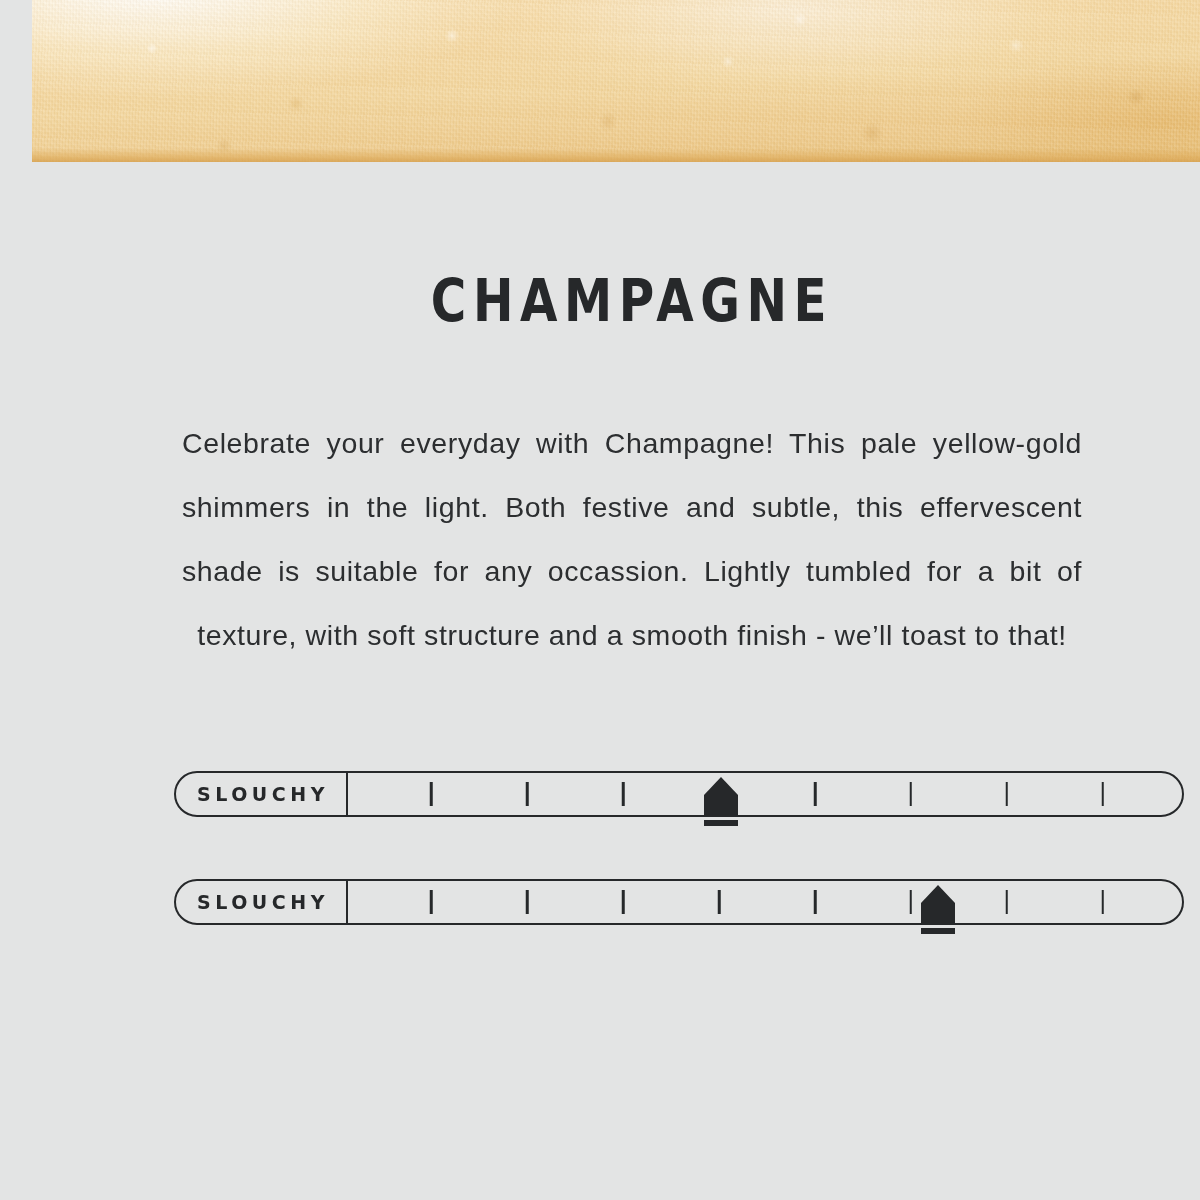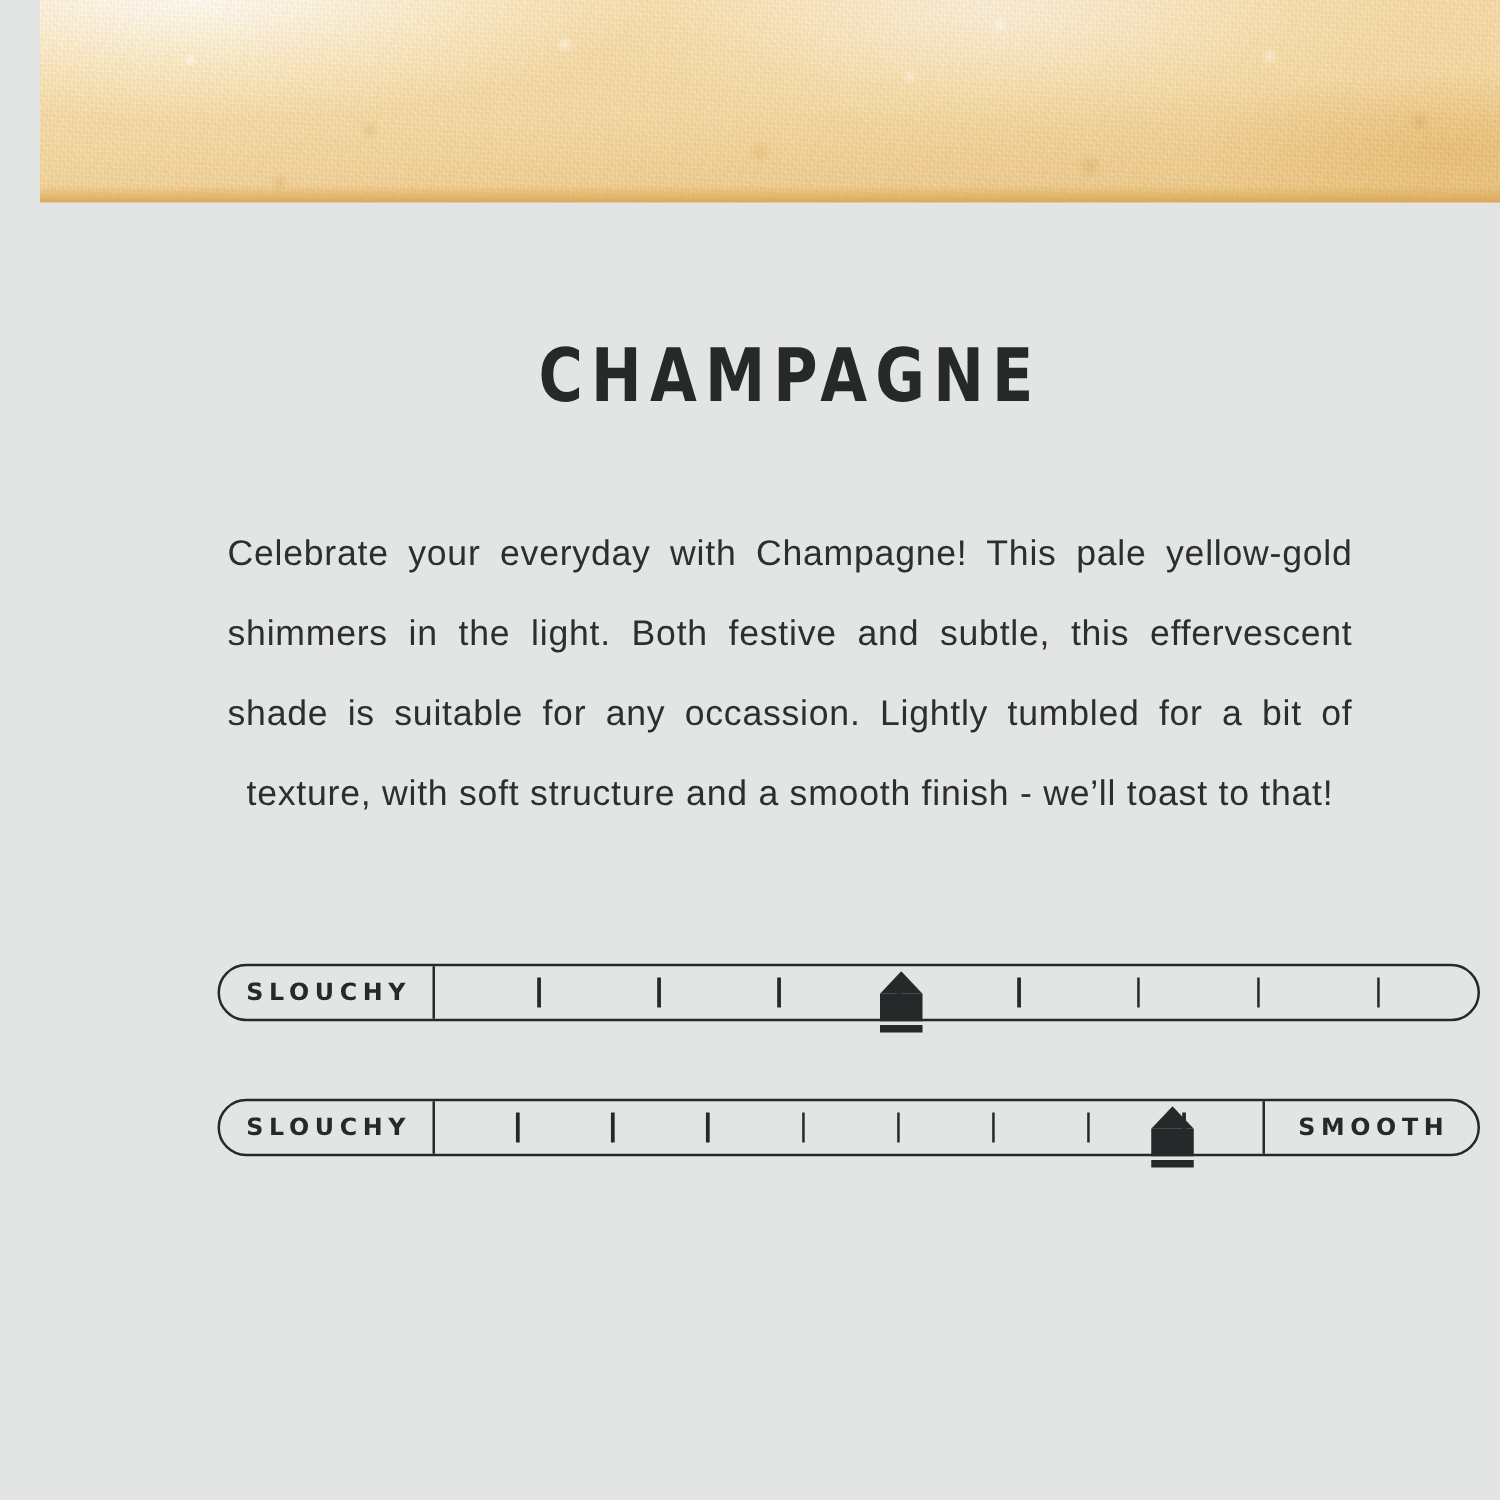--- a/index.html
+++ b/index.html
@@ -237,21 +237,20 @@
           <div class="slider-scale">
             <span class="tick" style="left:10%"></span>
             <span class="tick" style="left:21.5%"></span>
             <span class="tick" style="left:33%"></span>
             <span class="tick" style="left:44.5%"></span>
             <span class="tick" style="left:56%"></span>
             <span class="tick" style="left:67.5%"></span>
             <span class="tick" style="left:79%"></span>
             <span class="tick" style="left:90.5%"></span>
           </div>
-          <div class="slider-label right">SMOOTH</div>
         </div>
         <div class="marker" style="left:75.6%">
           <div class="head"></div>
           <div class="body"></div>
           <div class="foot"></div>
         </div>
       </div>
 
     </div>
   </div>

